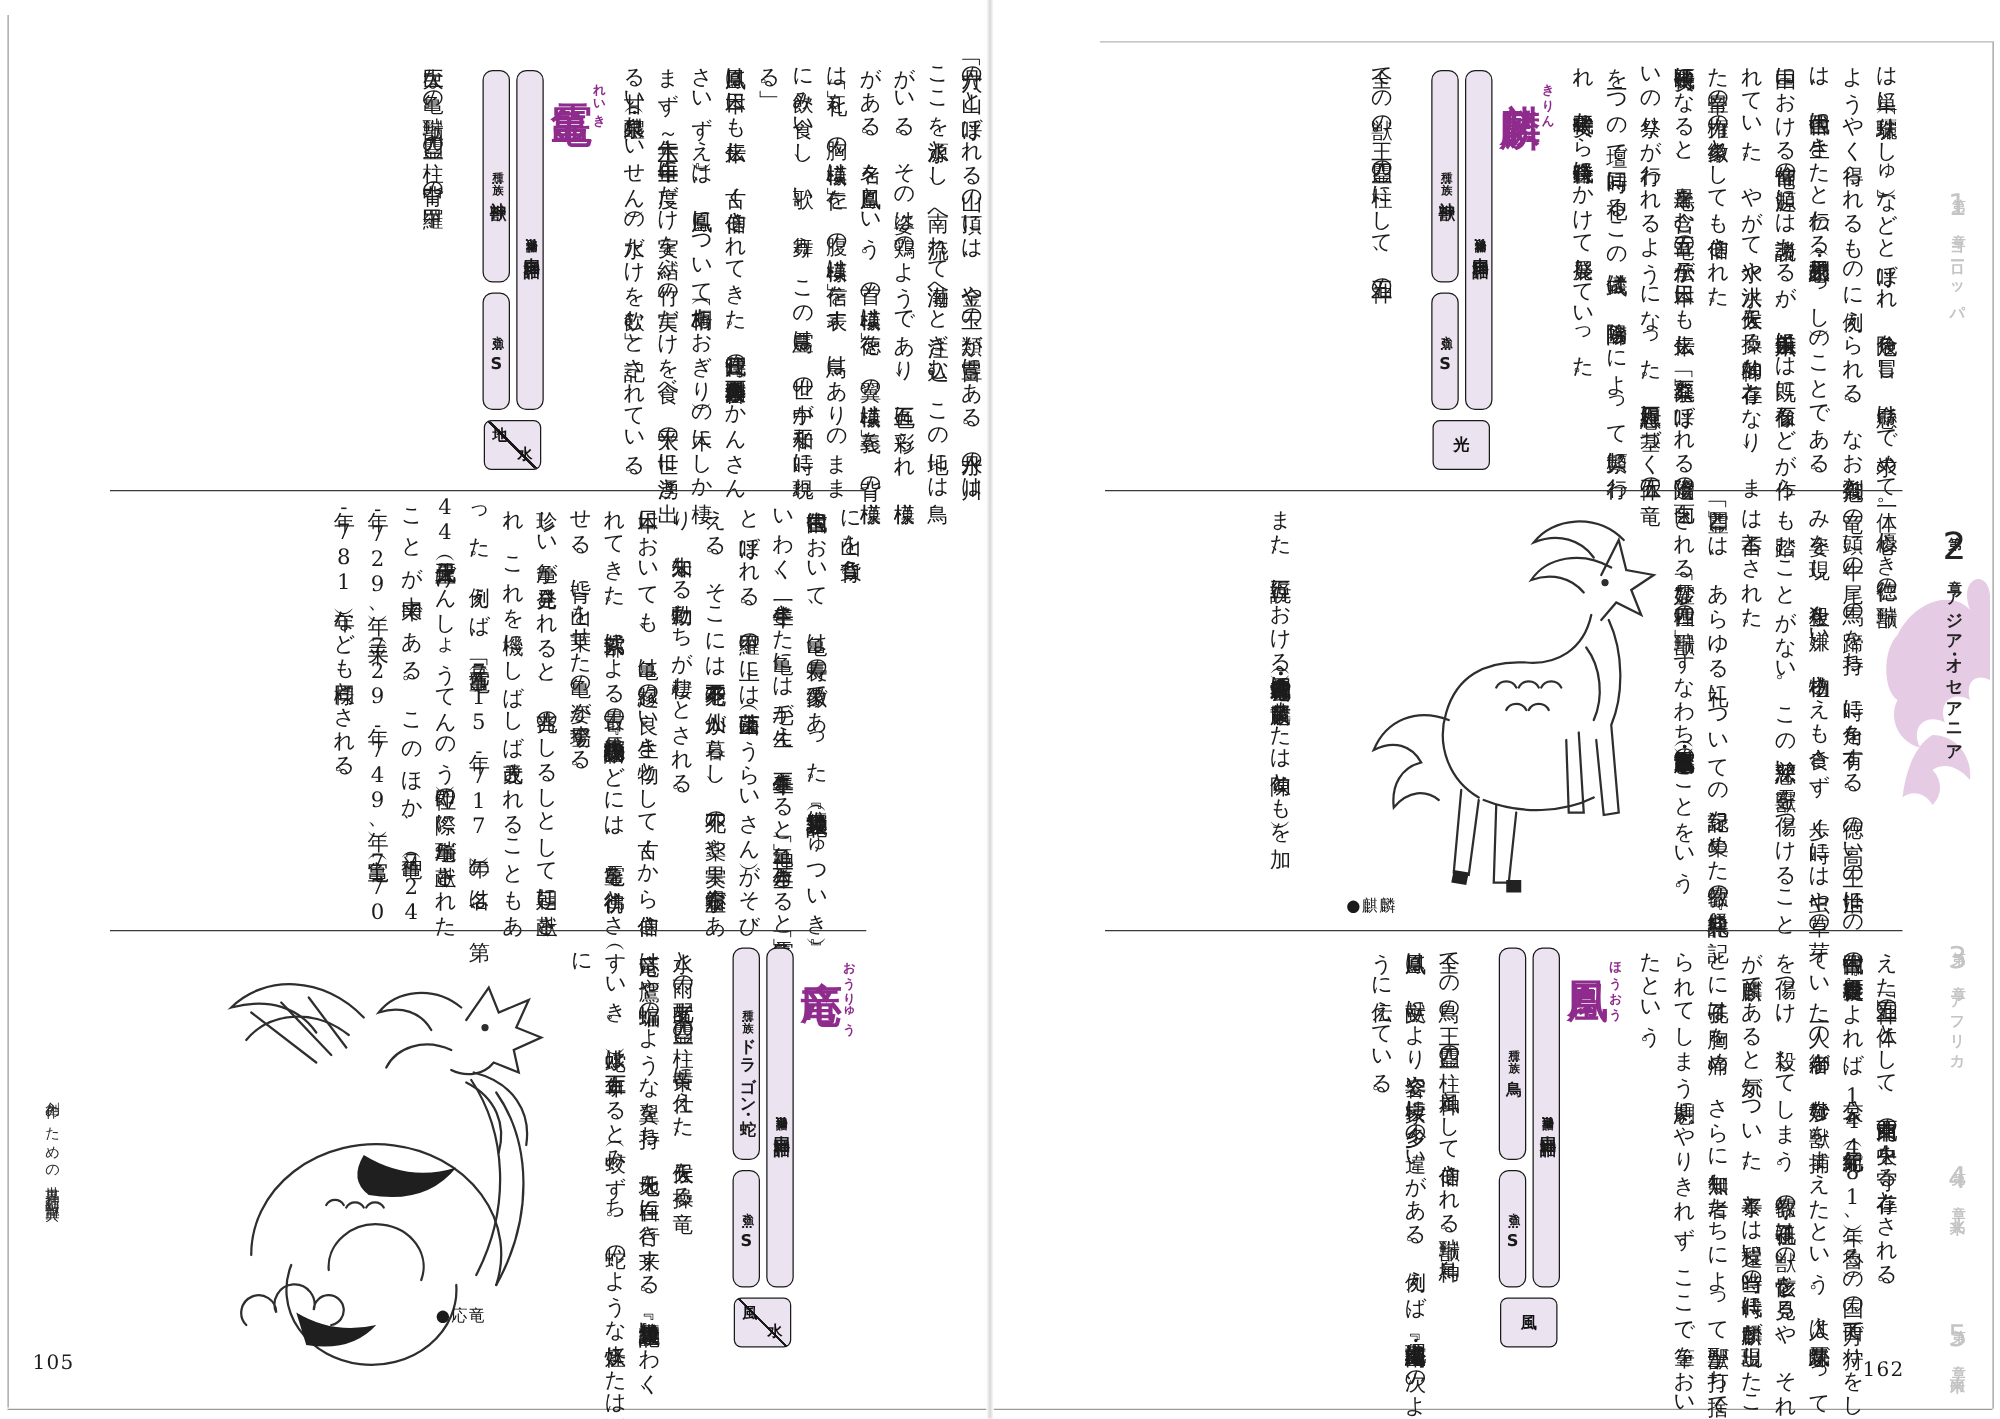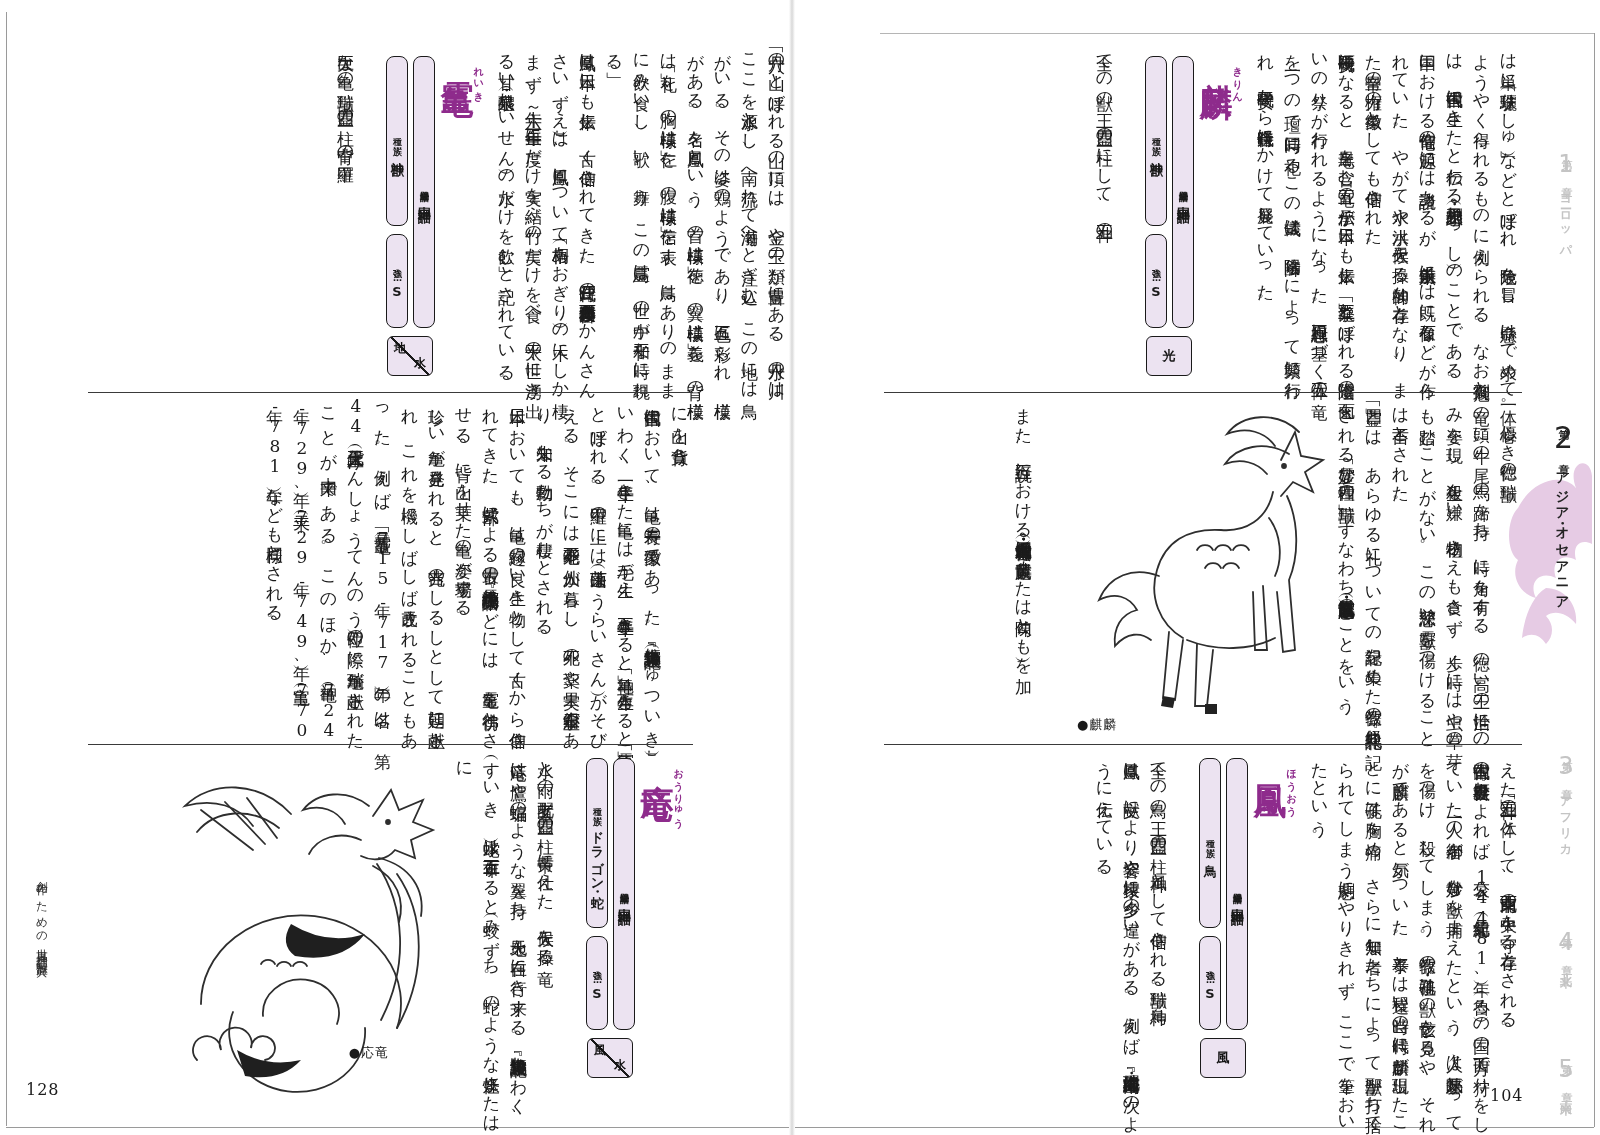--- a/index.html
+++ b/index.html
@@ -290,16 +290,16 @@
     <span class="no">第</span><span class="num">3</span><span class="no">章</span><span class="region">アフリカ</span>
   </div>
   <div class="tab" style="top:928px;">
     <span class="no">第</span><span class="num">4</span><span class="no">章</span><span class="region">北米</span>
   </div>
   <div class="tab" style="top:1055px;">
     <span class="no">第</span><span class="num">5</span><span class="no">章</span><span class="region">南米</span>
   </div>
 
   <div class="spine">創作のための世界神話幻獣辞典</div>
-  <div class="pagenum pagenum-left">128</div>
-  <div class="pagenum pagenum-right">104</div>
+  <div class="pagenum pagenum-left">105</div>
+  <div class="pagenum pagenum-right">162</div>
 
 </div>
 
 </body></html>

